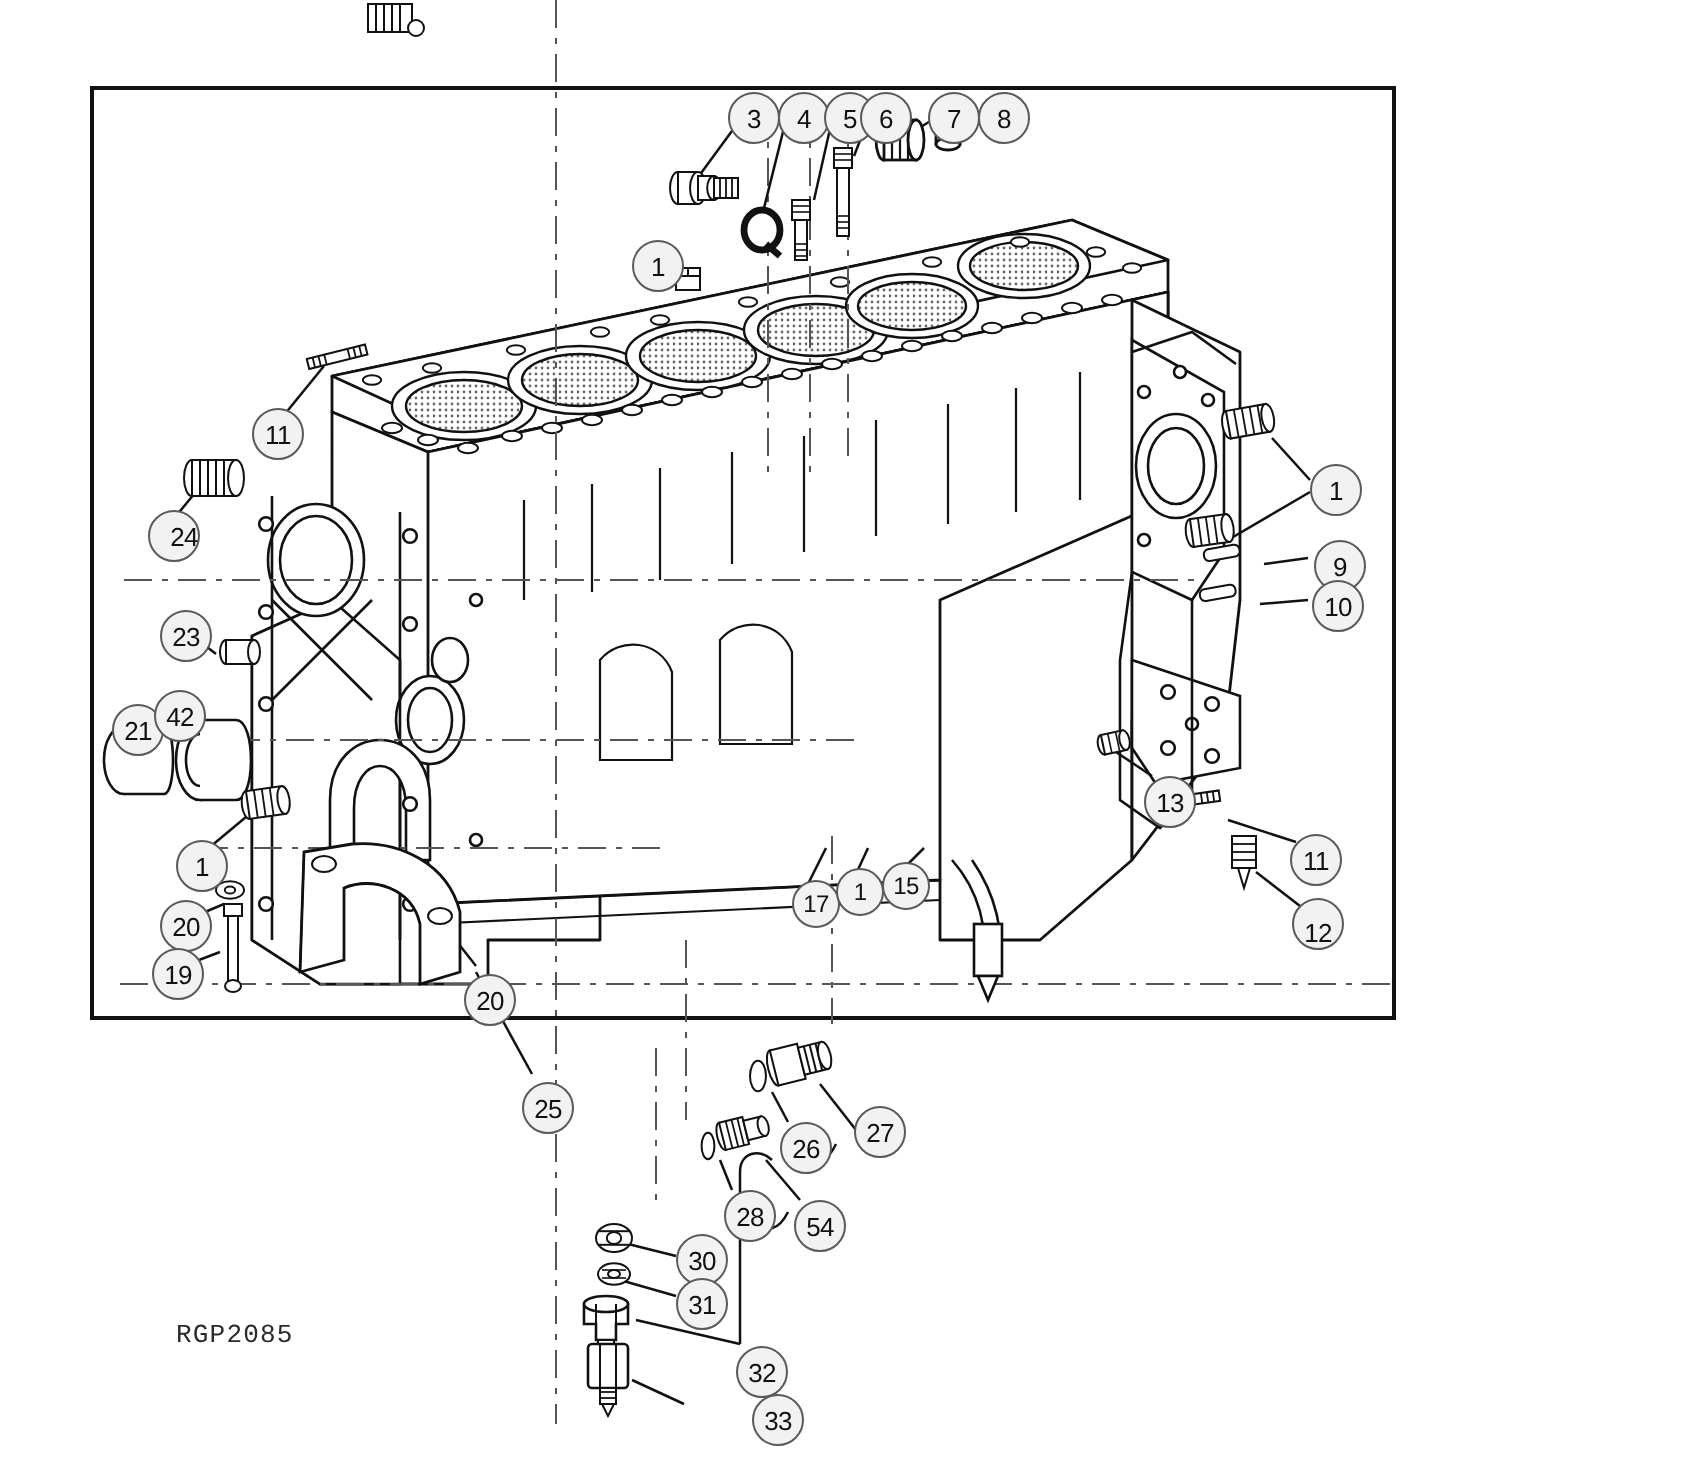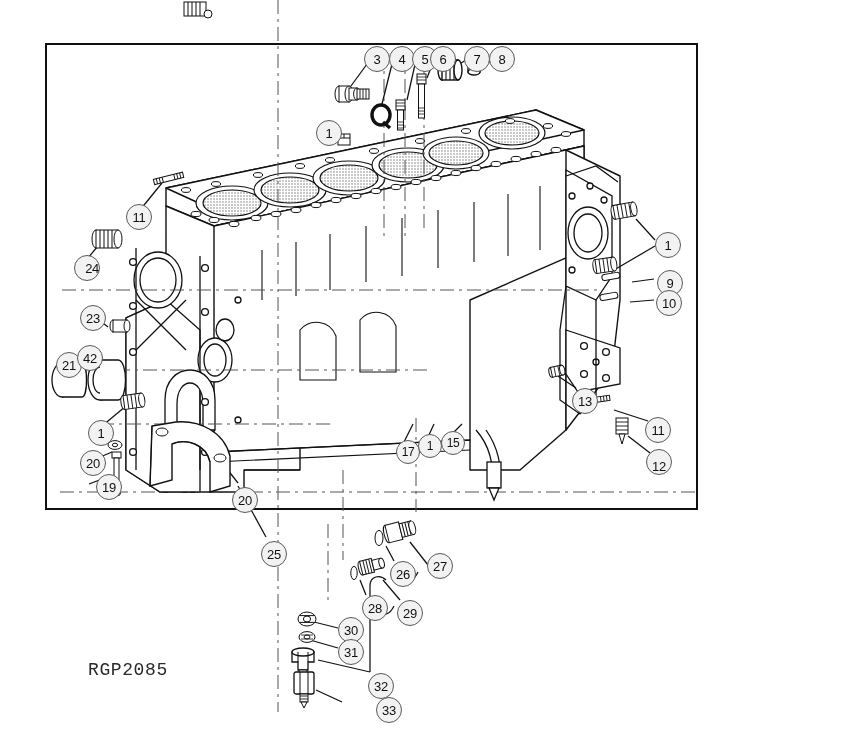--- a/index.html
+++ b/index.html
@@ -35,21 +35,21 @@
     font-size:13px;font-weight:normal;color:#111;
     letter-spacing:-0.3px;
     z-index:40;
   }
   .callout.sm{width:24px;height:24px;font-size:12px;}
 
   
   #figure-id{
     position:absolute;left:88px;top:660px;
     font-family:"Liberation Mono", monospace;
-    font-size:18px;letter-spacing:0.6px;color:#2a2a2a;
+    font-size:13px;letter-spacing:0.6px;color:#2a2a2a;
   }
 </style>
 </head>
 <body>
 
 <div id="stage">
 
   <div id="watermark">
     <svg viewBox="0 0 256 136" xmlns="http://www.w3.org/2000/svg">
 
@@ -661,21 +661,21 @@
     </div>
   <div class="callout" style="left:77px;top:345px;">
       <span>42</span>
     </div>
   <div class="callout" style="left:88px;top:420px;">
       <span>1</span>
     </div>
   <div class="callout" style="left:80px;top:450px;">
       <span>20</span>
     </div>
-  <div class="callout" style="left:76px;top:474px;margin-left:20px;">
+  <div class="callout" style="left:76px;top:474px;">
       <span>19</span>
     </div>
   <div class="callout" style="left:232px;top:487px;">
       <span>20</span>
     </div>
   <div class="callout" style="left:261px;top:541px;">
       <span>25</span>
     </div>
 
   <div class="callout sm" style="left:396px;top:440px;justify-content:center;">
@@ -710,21 +710,21 @@
   <div class="callout" style="left:390px;top:561px;">
       <span>26</span>
     </div>
   <div class="callout" style="left:427px;top:553px;">
       <span>27</span>
     </div>
   <div class="callout" style="left:362px;top:595px;text-align:center;">
       <span>28</span>
     </div>
   <div class="callout" style="left:397px;top:600px;">
-      <span>29</span>
+      <span>54</span>
     </div>
   <div class="callout" style="left:338px;top:617px;">
       <span>30</span>
     </div>
   <div class="callout" style="left:338px;top:639px;">
       <span>31</span>
     </div>
   <div class="callout" style="left:368px;top:673px;">
       <span>32</span>
     </div>

